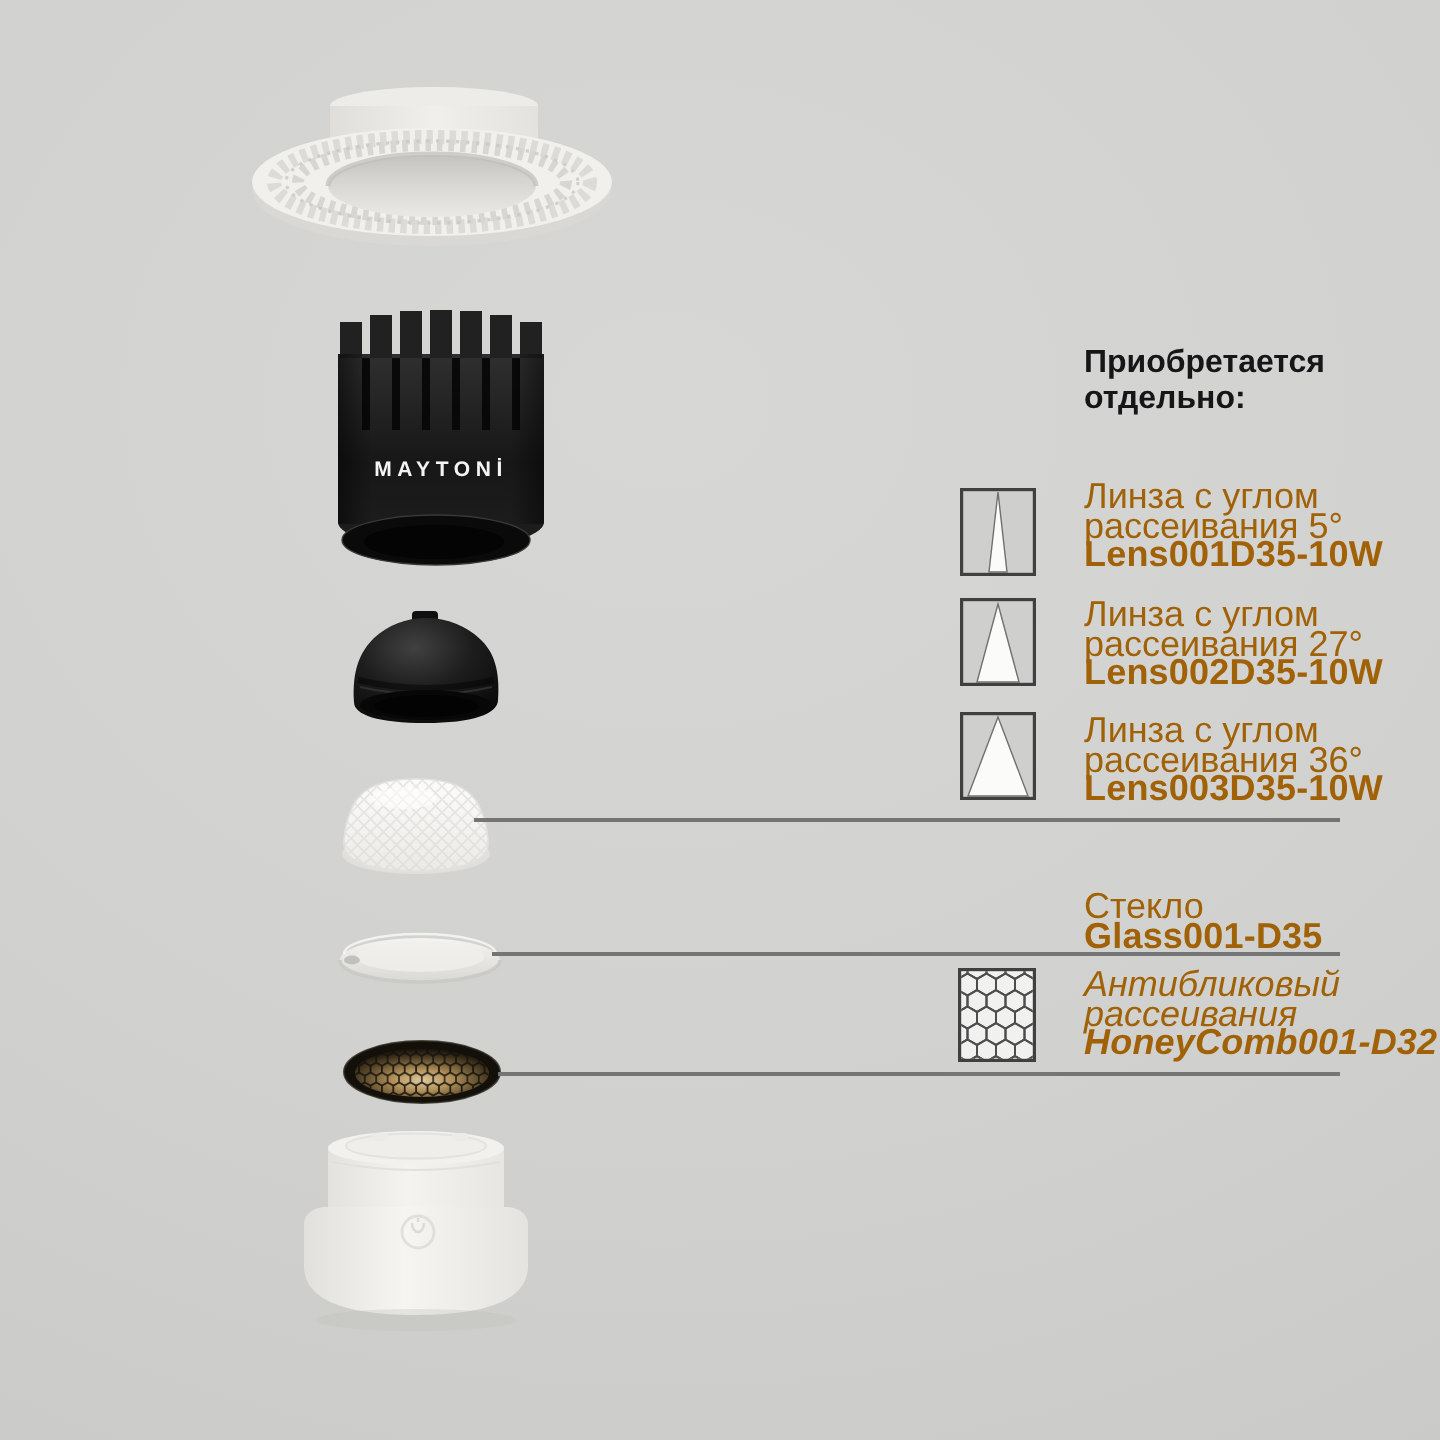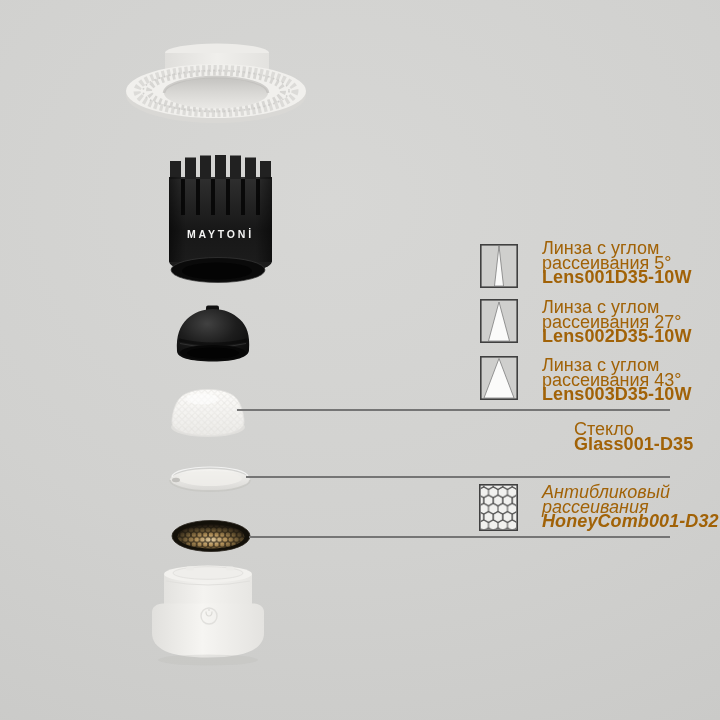--- a/index.html
+++ b/index.html
@@ -189,20 +189,22 @@
     <circle cx="209" cy="616" r="8" fill="none" stroke="#deddd9" stroke-width="1.4" opacity=".9"></circle>
     <path d="M206,611.5 C206,617.5 212,617.5 212,611.5 M209,609 L209,611" stroke="#dbdad6" stroke-width="1.2" fill="none"></path>
   </g>
 </svg>
 
 <div class="connector" style="left:237px;top:409px;width:433px;"></div>
 <div class="connector" style="left:246px;top:476px;width:424px;"></div>
 <div class="connector" style="left:249px;top:536px;width:421px;"></div>
 
 <div class="heading">
+  <span>Приобретается</span>
+  <span>отдельно:</span>
 </div>
 
 <div class="icon-box" style="top:244px;">
   <svg width="38" height="44" viewBox="0 0 38 44">
     <rect x="0.8" y="0.8" width="36.4" height="42.4" fill="#cfcfcd" stroke="#404040" stroke-width="1.6"></rect>
     <polygon points="19,2 23.5,42 14.5,42" fill="#fbfbfa" stroke="#707070" stroke-width=".7"></polygon>
   </svg>
 </div>
 <div class="acc-text" style="top:241px;">
   <span class="ln">Линза с углом</span>
@@ -223,25 +225,25 @@
 </div>
 
 <div class="icon-box" style="top:356px;">
   <svg width="38" height="44" viewBox="0 0 38 44">
     <rect x="0.8" y="0.8" width="36.4" height="42.4" fill="#cfcfcd" stroke="#404040" stroke-width="1.6"></rect>
     <polygon points="19,2.5 34,42 4,42" fill="#fbfbfa" stroke="#707070" stroke-width=".7"></polygon>
   </svg>
 </div>
 <div class="acc-text" style="top:358px;">
   <span class="ln">Линза с углом</span>
-  <span class="ln">рассеивания 43°</span>
+  <span class="ln">рассеивания 36°</span>
   <span class="ln model">Lens003D35-10W</span>
 </div>
 
-<div class="acc-text" style="top:422px;margin-left:32px;">
+<div class="acc-text" style="top:446px;">
   <span class="ln">Стекло</span>
   <span class="ln model">Glass001-D35</span>
 </div>
 
 <div class="icon-box" style="left:479px;top:484px;">
   <svg width="39" height="47" viewBox="0 0 39 47">
     <rect x="0.8" y="0.8" width="37.4" height="45.4" fill="#f1f1ef" stroke="#404040" stroke-width="1.6"></rect>
     <rect x="1.6" y="1.6" width="35.8" height="43.8" fill="url(#patHexL)"></rect>
   </svg>
 </div>

